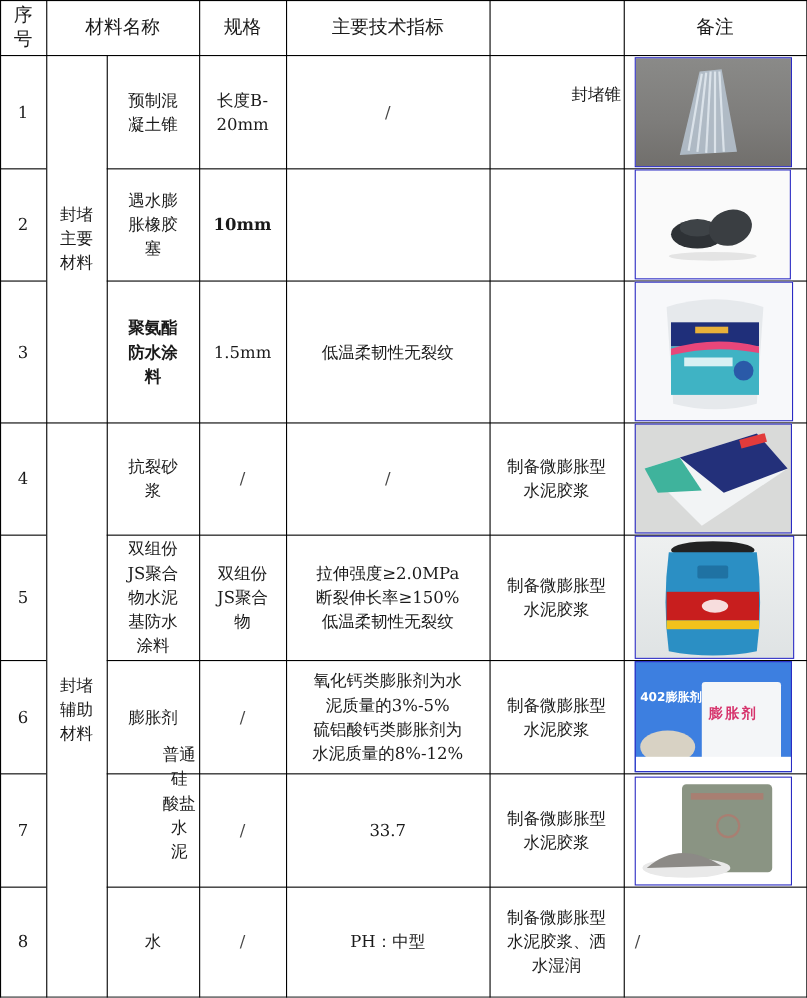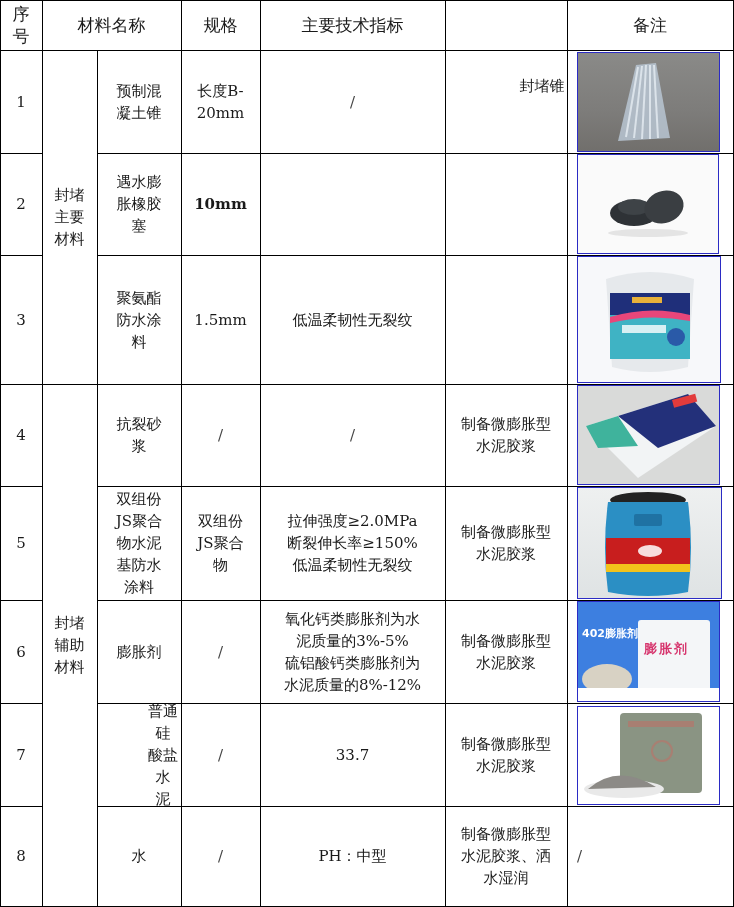--- a/index.html
+++ b/index.html
@@ -87,21 +87,21 @@
   <div class="img-slot" style="left:577px;top:154px;width:142px;height:100px;background:#fafafa;">
     <svg width="142" height="100" viewBox="0 0 142 100">
       <ellipse cx="56" cy="58" rx="24" ry="13" fill="#2e3236"></ellipse>
       <ellipse cx="56" cy="52" rx="16" ry="8" fill="#3e4347"></ellipse>
       <ellipse cx="86" cy="52" rx="20" ry="16" fill="#3a3e42" transform="rotate(-20 86 52)"></ellipse>
       <ellipse cx="70" cy="78" rx="40" ry="4" fill="#e4e4e4"></ellipse>
     </svg>
   </div>
 
   <div class="cell num" style="left:0;top:255px;width:42px;height:129px;">3</div>
-  <div class="cell" style="left:97px;top:255px;width:84px;height:129px;">聚氨酯
+  <div class="cell" style="left:97px;top:255px;width:84px;height:129px;font-weight:bold;">聚氨酯
 防水涂
 料</div>
   <div class="cell" style="left:181px;top:255px;width:79px;height:129px;">1.5mm</div>
   <div class="cell" style="left:260px;top:255px;width:185px;height:129px;">低温柔韧性无裂纹</div>
   <div class="img-slot" style="left:577px;top:256px;width:144px;height:127px;background:#f7f8fa;">
     <svg width="144" height="127" viewBox="0 0 144 127">
       <path d="M28 22 Q72 8 116 22 L110 110 Q72 120 34 110 Z" fill="#e6e9ec"></path>
       <rect x="32" y="36" width="80" height="22" fill="#1f2f7a"></rect>
       <rect x="32" y="58" width="80" height="44" fill="#3fb3c4"></rect>
       <path d="M32 60 Q72 48 112 58 L112 64 Q72 56 32 66 Z" fill="#e8467a"></path>
@@ -164,21 +164,21 @@
   <div class="img-slot" style="left:577px;top:601px;width:143px;height:101px;background:#3d7fe0;">
     <div style="position:absolute;left:4px;top:24px;font-family:'DejaVu Sans',sans-serif;font-size:11px;font-weight:bold;color:#ffffff;">402膨胀剂</div>
     <div style="position:absolute;left:60px;top:18px;width:72px;height:76px;background:#f4f6f8;border-radius:3px;">
       <div style="position:absolute;left:6px;top:20px;font-size:13px;font-weight:bold;color:#d6336c;letter-spacing:2px;">膨胀剂</div>
     </div>
     <div style="position:absolute;left:4px;top:62px;width:50px;height:30px;border-radius:50%;background:#d8d2c4;"></div>
     <div style="position:absolute;left:0;top:86px;width:143px;height:15px;background:#ffffff;"></div>
   </div>
 
   <div class="cell num" style="left:0;top:703px;width:42px;height:103px;">7</div>
-  <div class="cell" style="left:97px;top:703px;width:84px;height:103px;padding-left:48px;">普通硅
+  <div class="cell" style="left:97px;top:678px;width:84px;height:103px;padding-left:48px;">普通硅
 酸盐水
 泥</div>
   <div class="cell slash" style="left:181px;top:703px;width:79px;height:103px;">/</div>
   <div class="cell" style="left:260px;top:703px;width:185px;height:103px;">33.7</div>
   <div class="cell" style="left:445px;top:703px;width:122px;height:103px;">制备微膨胀型
 水泥胶浆</div>
   <div class="img-slot" style="left:577px;top:706px;width:143px;height:99px;background:#ffffff;">
     <svg width="143" height="99" viewBox="0 0 143 99">
       <rect x="42" y="6" width="82" height="80" rx="4" fill="#8a9483"></rect>
       <rect x="50" y="14" width="66" height="6" fill="#b5766b" opacity="0.7"></rect>

